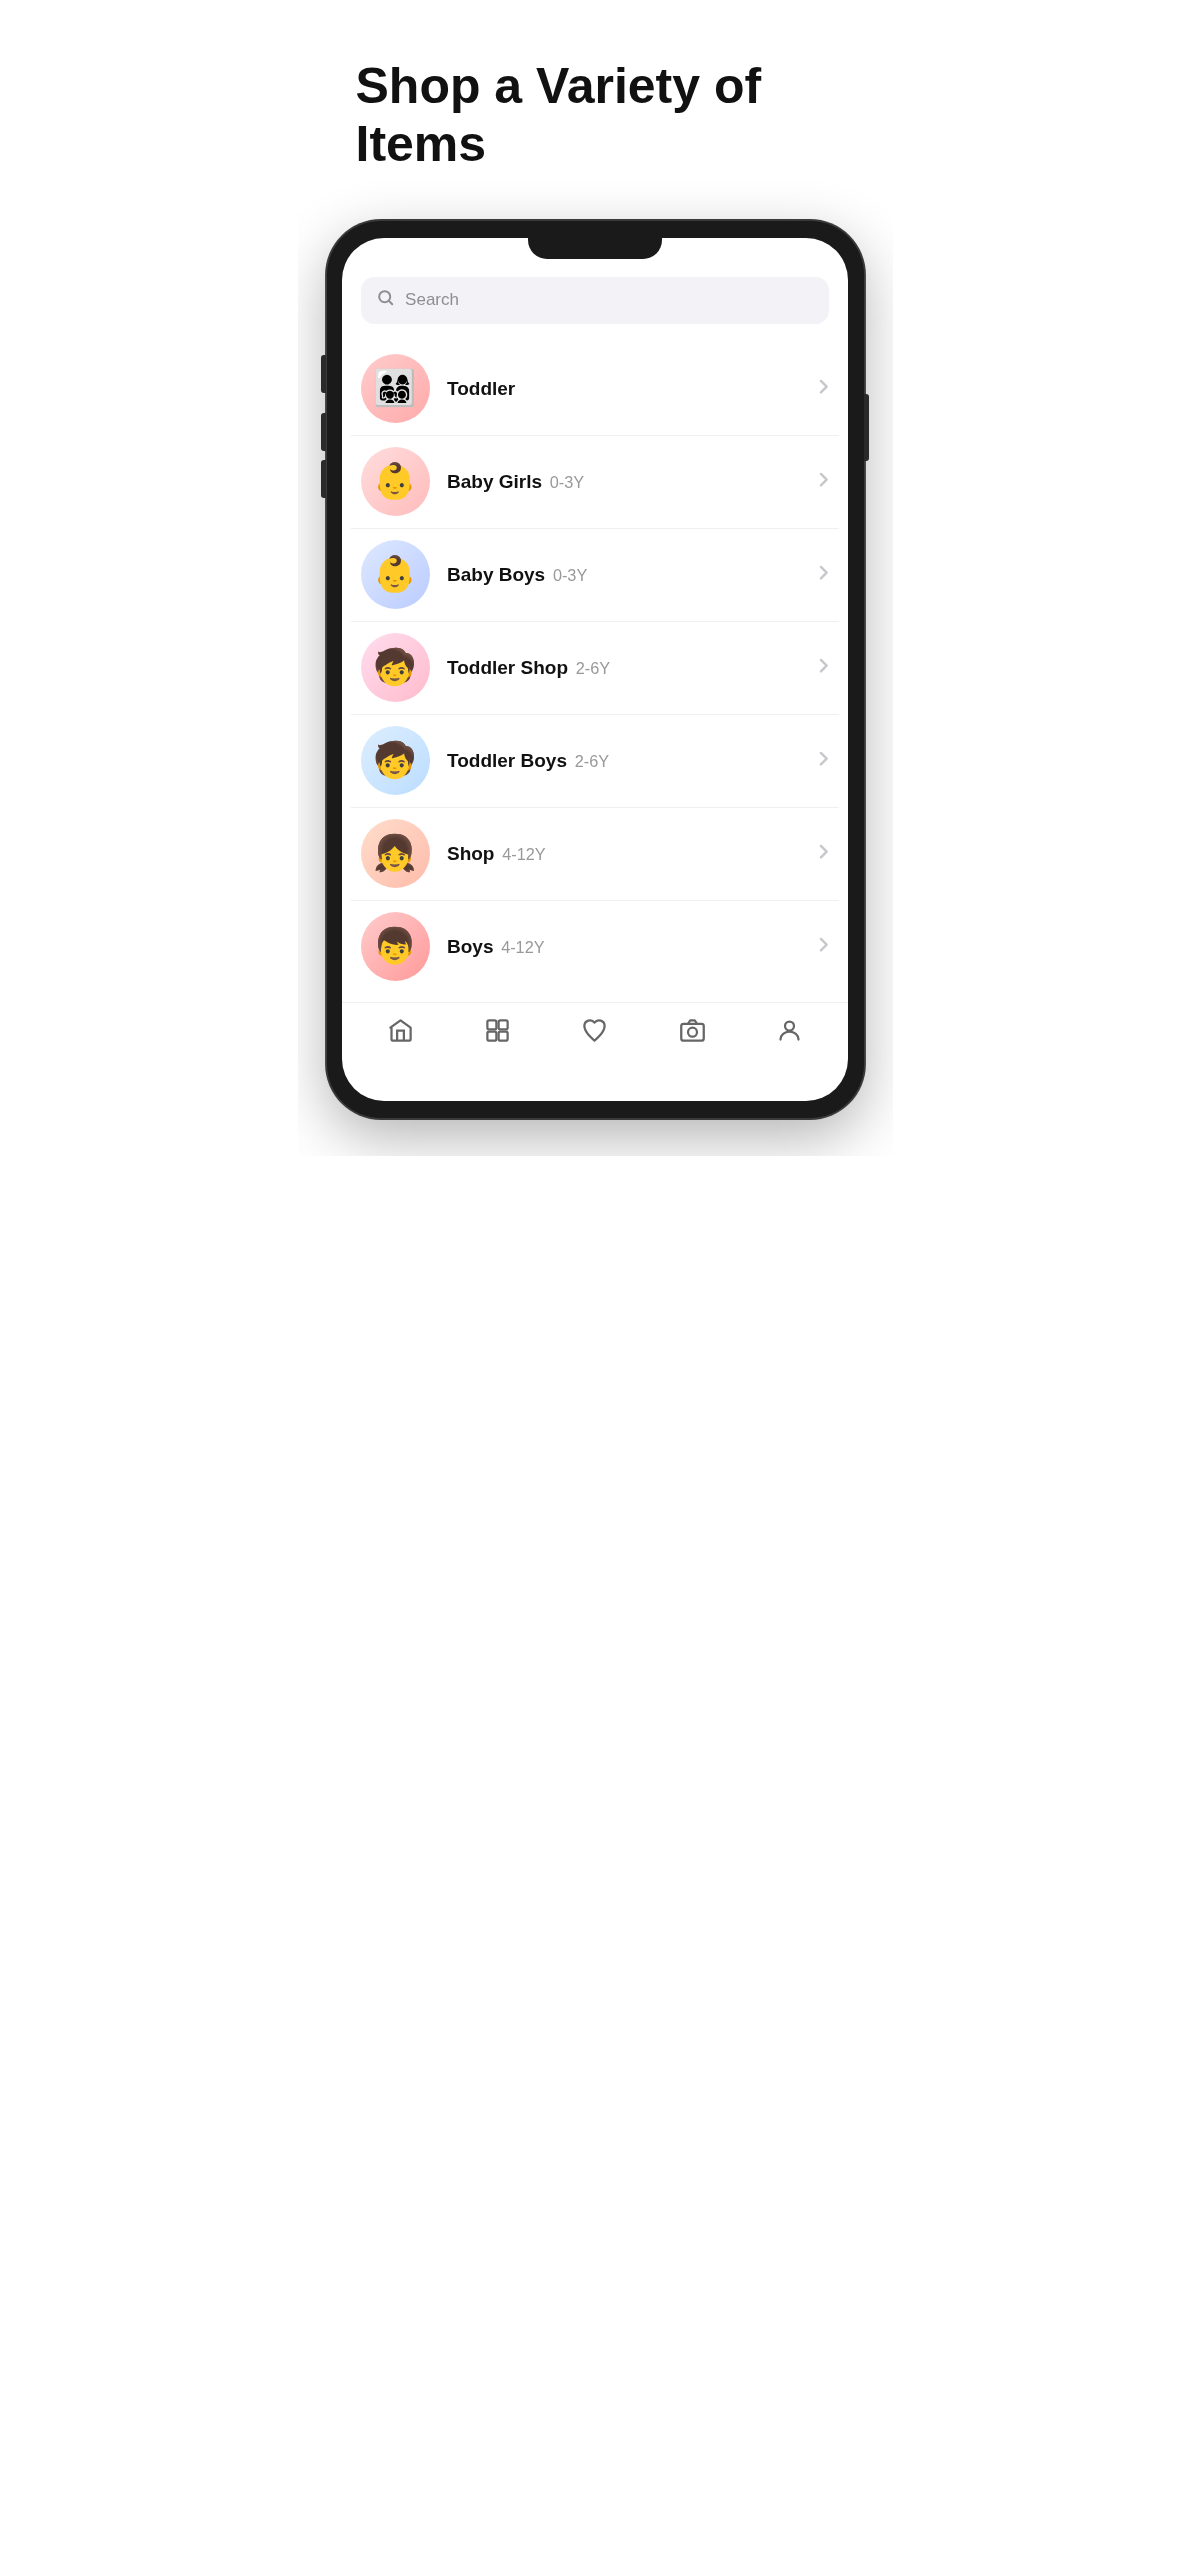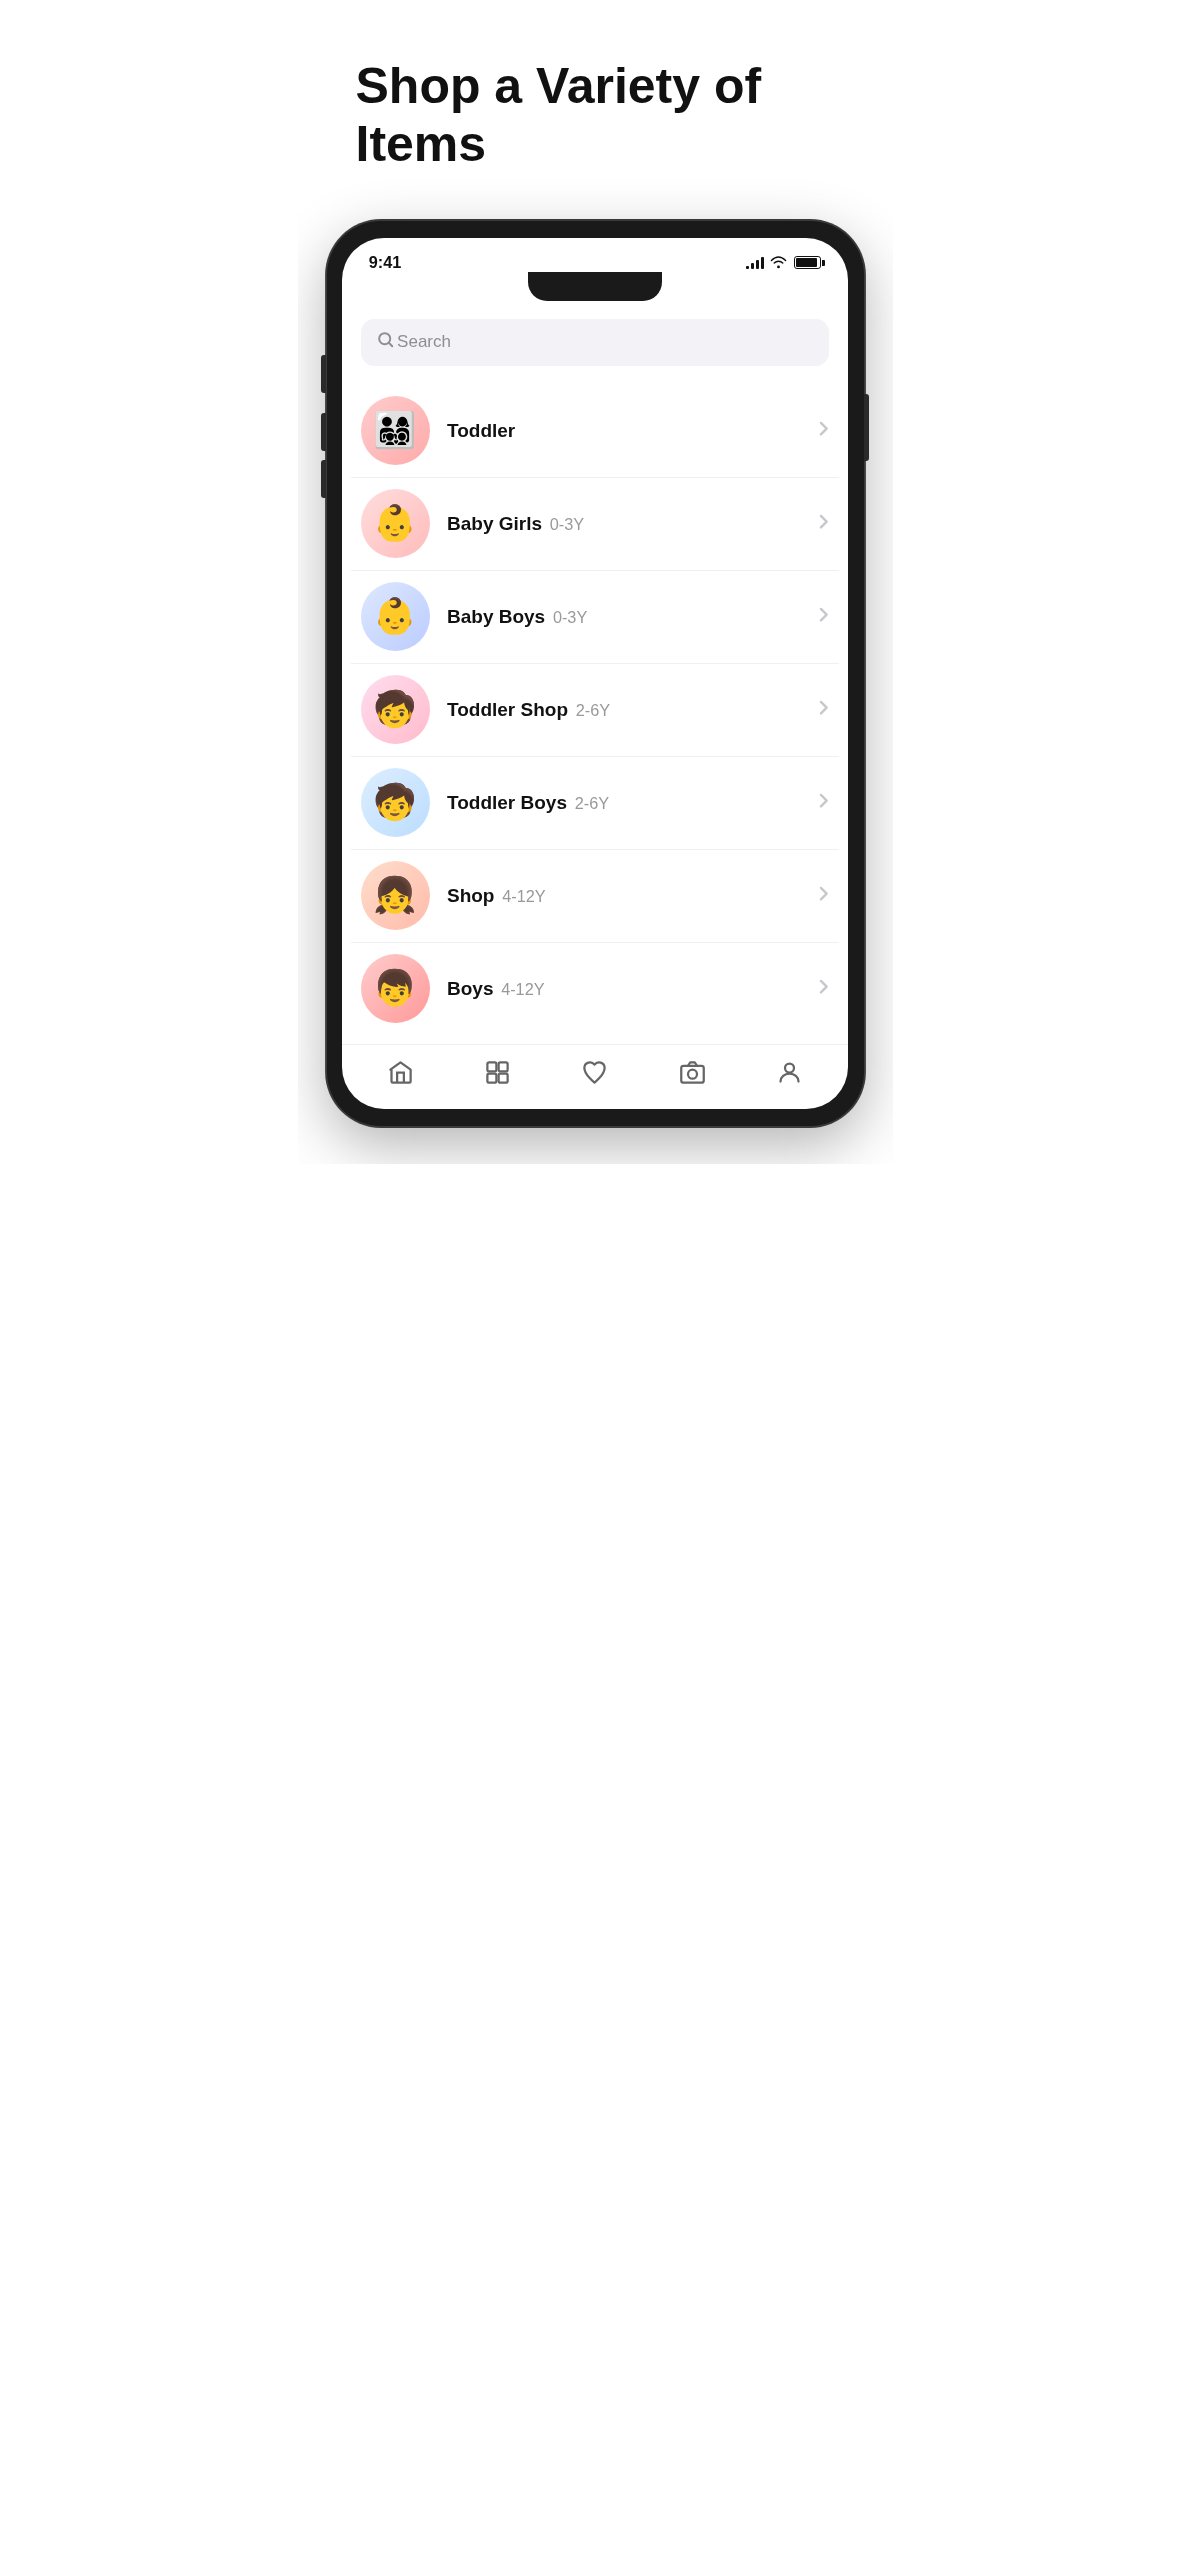--- a/index.html
+++ b/index.html
@@ -161,21 +161,21 @@
     .search-container {
       padding: 9.6px 19px 19px;
     }
 
     .search-bar {
       display: flex;
       align-items: center;
       background: #f2f2f7;
       border-radius: 13.4px;
       padding: 11.5px 15.3px;
-      gap: 2px;
+      gap: 10px;
     }
 
     .search-icon-wrap {
       color: #8e8e93;
       font-size: 17px;
     }
 
     .search-input-text {
       font-size: 17px;
       color: #8e8e93;
@@ -286,42 +286,20 @@
 </head>
 <body>
 
 <header class="page-header">
   <h1 class="page-title">Shop a Variety of Items</h1>
 </header>
 
 <div class="phone-frame">
   <div class="phone-screen">
 
-    <div class="status-bar">
-      <span class="status-time">9:41</span>
-      <div class="status-icons">
-
-        <div class="signal-bars">
-          <div class="signal-bar" style="height:3.8px"></div>
-          <div class="signal-bar" style="height:6.7px"></div>
-          <div class="signal-bar" style="height:9.6px"></div>
-          <div class="signal-bar" style="height:12.5px"></div>
-        </div>
-
-        <svg class="wifi-icon" viewBox="0 0 24 16" fill="none">
-          <path d="M12 12a2 2 0 110 4 2 2 0 010-4z" fill="#111"></path>
-          <path d="M6 8.5C7.8 6.7 10.8 6 12 6s4.2.7 6 2.5" stroke="#111" stroke-width="2" stroke-linecap="round" fill="none"></path>
-          <path d="M2 5C5 2 8.5 0 12 0s7 2 10 5" stroke="#111" stroke-width="2" stroke-linecap="round" fill="none"></path>
-        </svg>
-
-        <div class="battery-icon">
-          <div class="battery-fill"></div>
-        </div>
-      </div>
-    </div>
 
     <div class="notch"></div>
 
     <div class="search-container">
       <div class="search-bar">
         <span class="search-icon-wrap">
           <svg width="19" height="19" viewBox="0 0 24 24" fill="none">
             <circle cx="11" cy="11" r="7" stroke="#8e8e93" stroke-width="2.5"></circle>
             <path d="M16.5 16.5l4 4" stroke="#8e8e93" stroke-width="2.5" stroke-linecap="round"></path>
           </svg>

